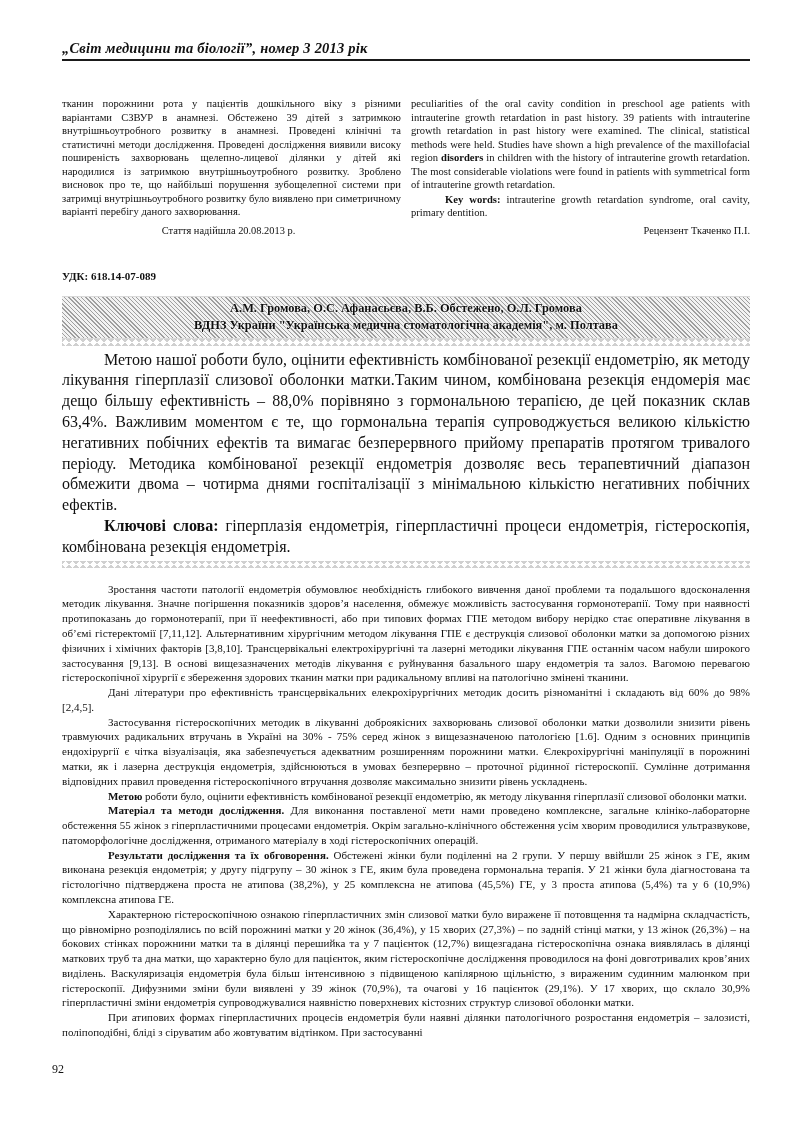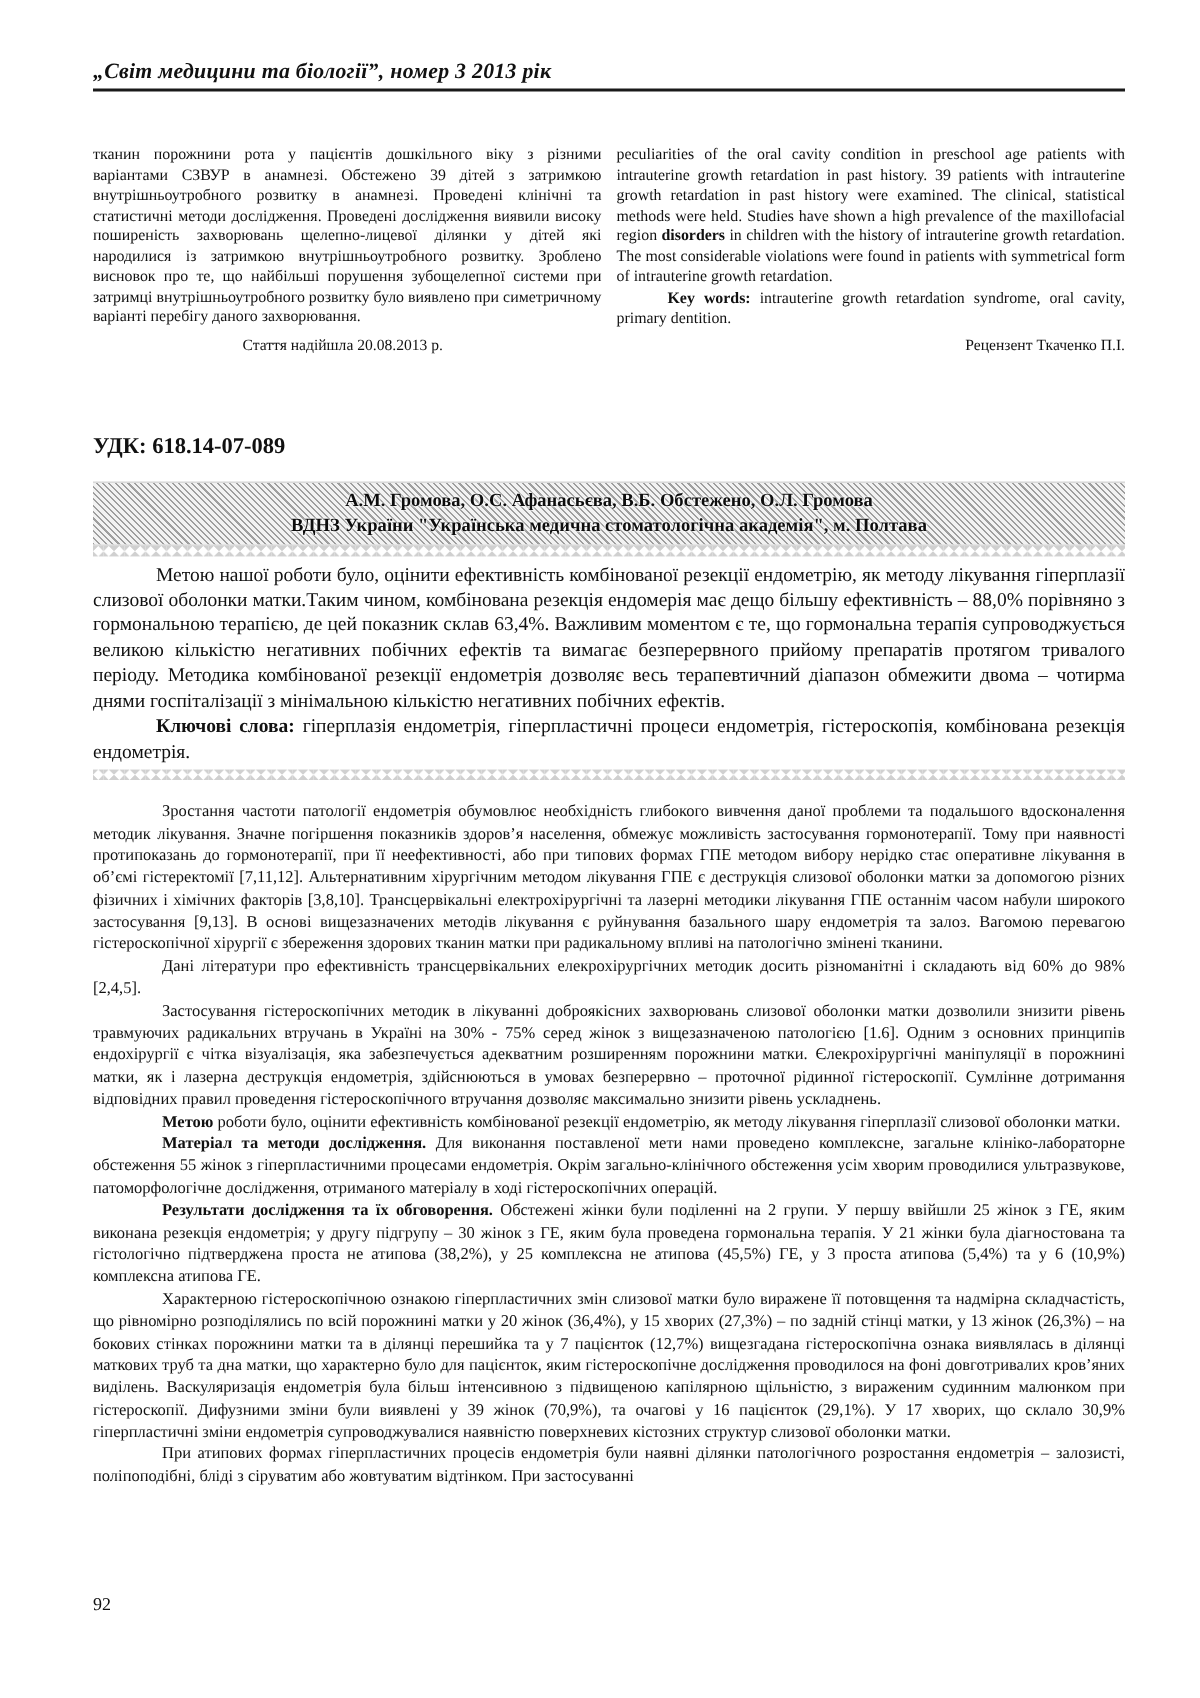--- a/index.html
+++ b/index.html
@@ -72,22 +72,22 @@
     font-size: 10.4px;
   }
   .submit-row .sc {
     flex: 1 1 0;
   }
   .submit-left { text-align: center; }
   .submit-right { text-align: right; }
 
   
   .udc {
-    margin-top: 54px;
-    font-size: 15px;
+    margin-top: 34px;
+    font-size: 11px;
     font-weight: bold;
   }
 
   
   .author-banner {
     margin-top: 14px;
     padding: 3px 0 4px 0;
     text-align: center;
     background-color: #f2f2f2;
     background-image:
@@ -125,21 +125,21 @@
       linear-gradient(225deg, #c8c8c8 25%, transparent 25%),
       linear-gradient(315deg, #c8c8c8 25%, transparent 25%),
       linear-gradient(45deg,  #c8c8c8 25%, transparent 25%);
     background-size: 7px 7px;
     background-position: 0 0, 0 0, 0 0, 0 0;
     opacity: 0.85;
   }
 
   
   .uk-abstract {
-    font-size: 13px;
+    font-size: 16px;
     line-height: 1.30;
     text-align: justify;
     padding: 4px 0 3px 0;
   }
   .uk-abstract p {
     margin: 0;
     text-indent: 42px;
   }
 
   
@@ -150,21 +150,21 @@
     text-align: justify;
   }
   .body-text p {
     margin: 0;
     text-indent: 46px;
   }
 
   
   .folio {
     position: absolute;
-    left: 62px;
+    left: 52px;
     top: 1062px;
     font-size: 12px;
   }
 </style>
 </head>
 <body>
 
 <div class="page">
   <div class="content">
 

